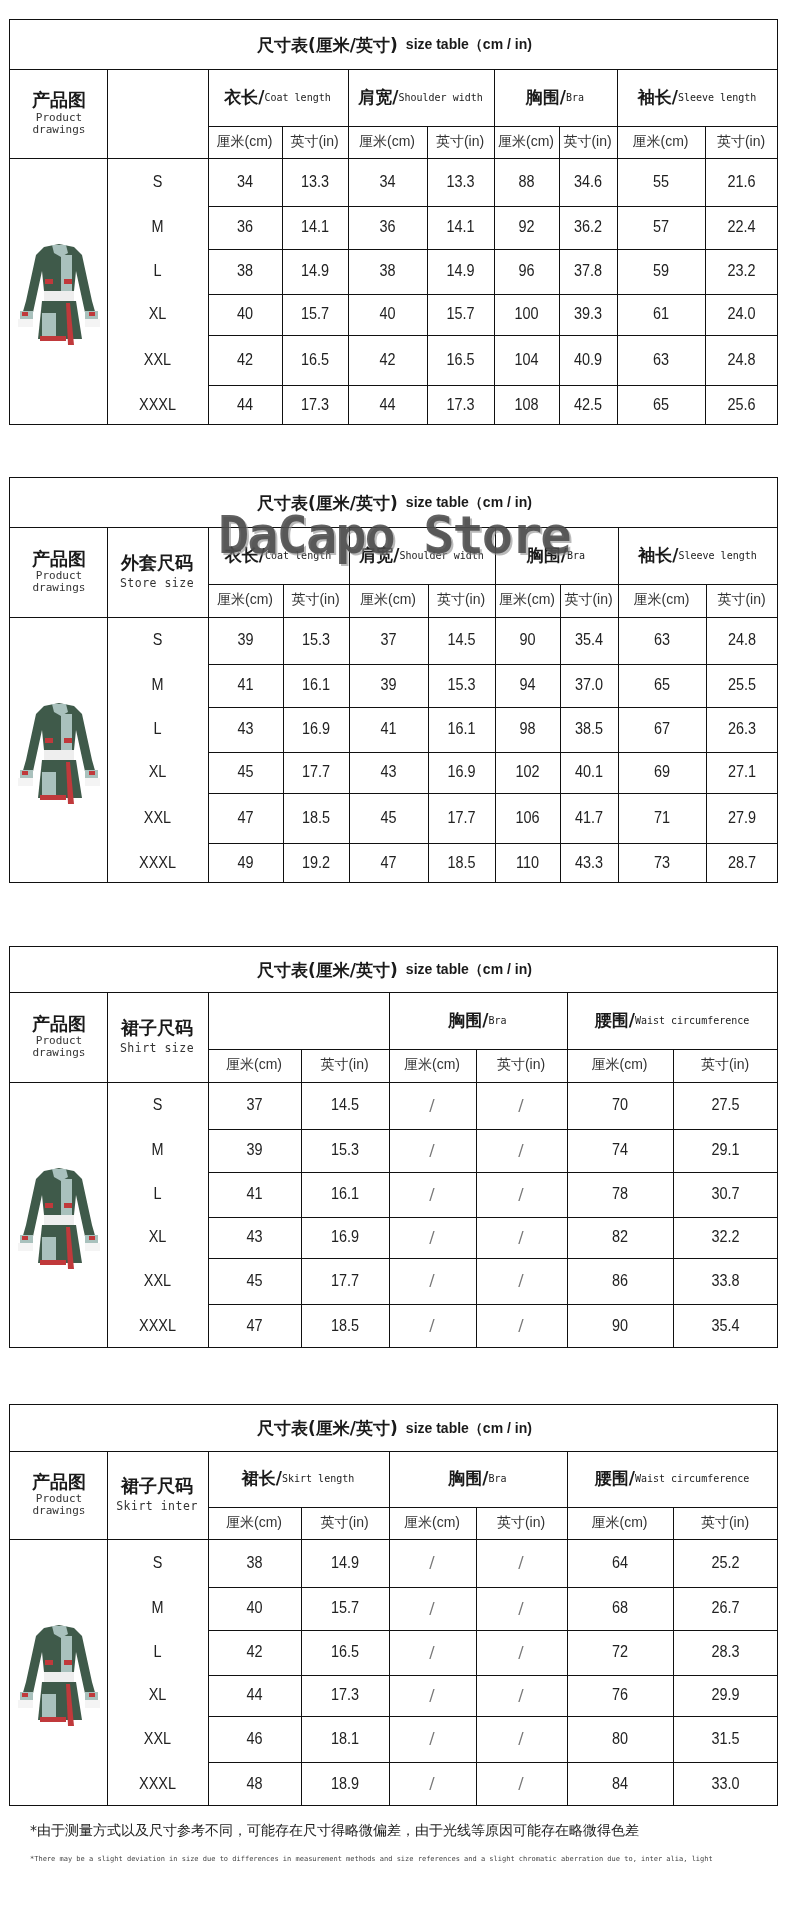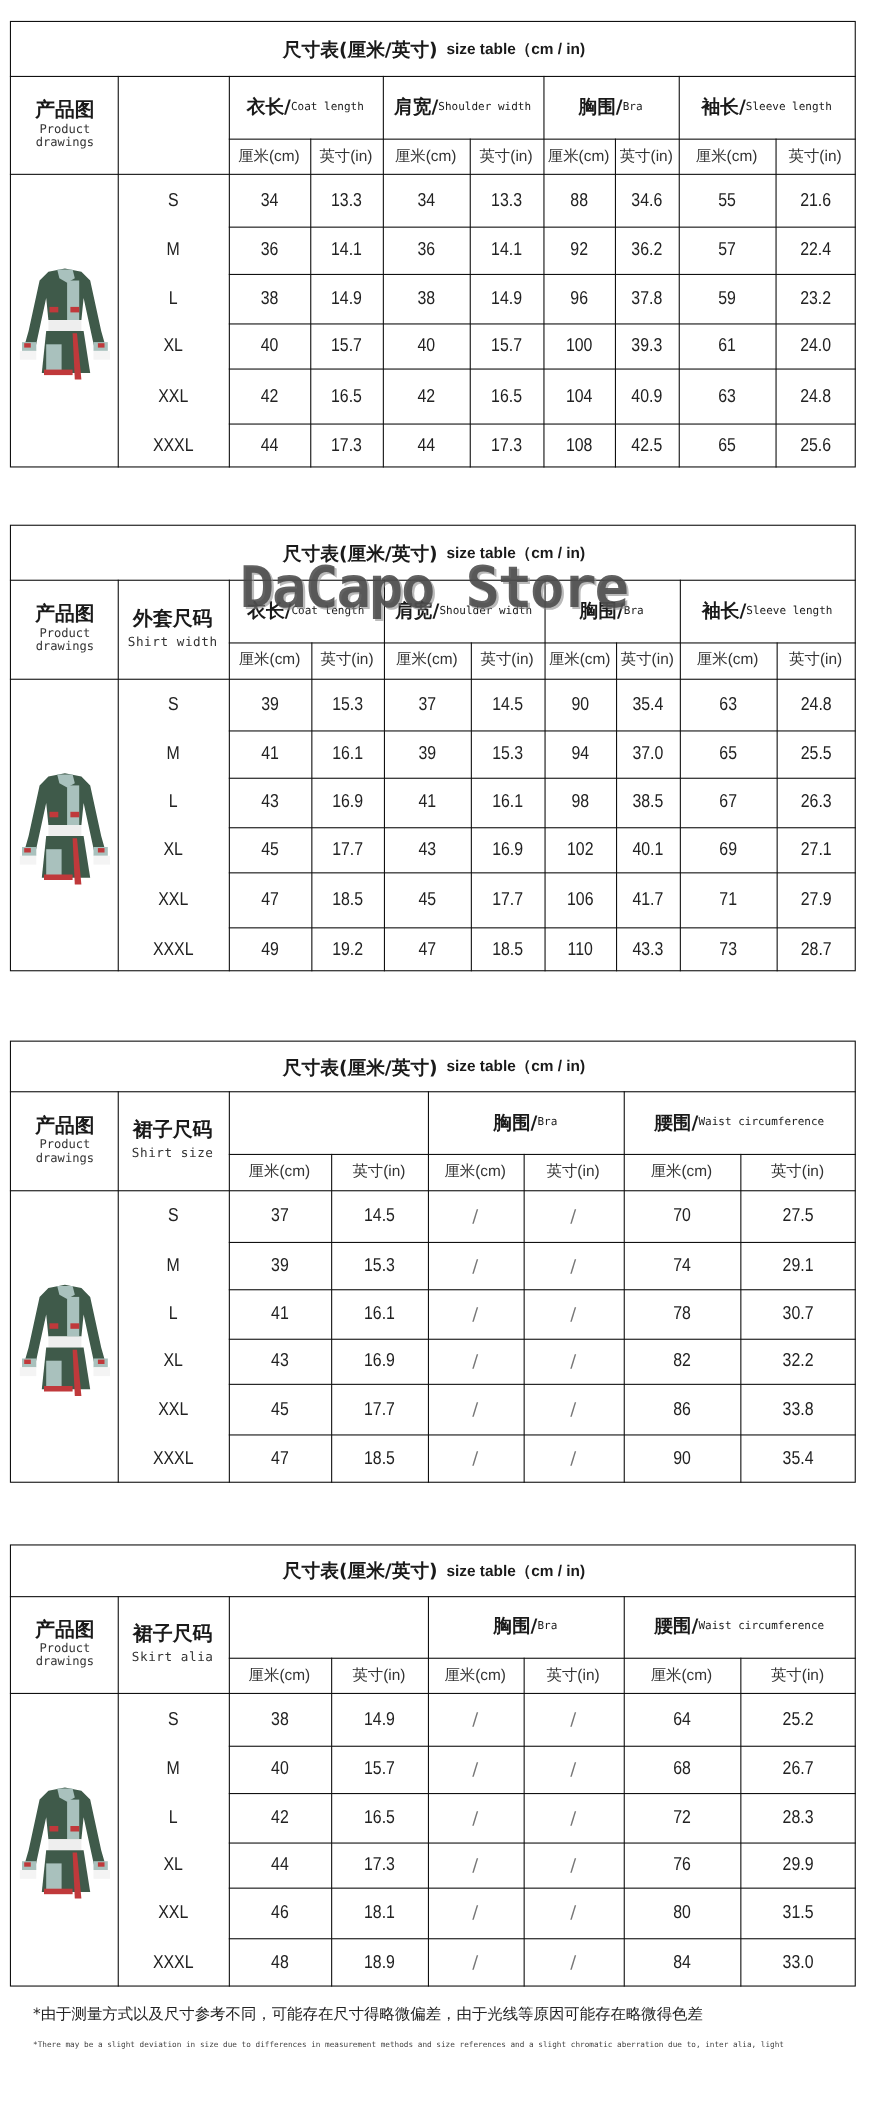--- a/index.html
+++ b/index.html
@@ -302,21 +302,21 @@
         <span>尺寸表(厘米/英寸)</span>
         <span class="en">size table（cm / in)</span>
       </div>
       <div class="cell prod" style="left: 0px; top: 48.5px; width: 98px; height: 90px;">
         <span class="zh">产品图</span>
         <span class="en">Product</span>
         <span class="en">drawings</span>
       </div>
       <div class="cell prod size" style="left: 96.5px; top: 48.5px; width: 101px; height: 90px;">
         <span class="zh">外套尺码</span>
-        <span class="en">Shirt width</span>
+        <span class="en">Store size</span>
       </div>
       <div class="cell " style="left: 197.5px; top: 48.5px; width: 141px; height: 57px;">
         <span class="hdr-zh">衣长/</span>
         <span class="hdr-en">Coat length</span>
       </div>
       <div class="cell " style="left: 338.5px; top: 48.5px; width: 146px; height: 57px;">
         <span class="hdr-zh">肩宽/</span>
         <span class="hdr-en">Shoulder width</span>
       </div>
       <div class="cell " style="left: 484.5px; top: 48.5px; width: 123px; height: 57px;">
@@ -752,21 +752,25 @@
         <span>尺寸表(厘米/英寸)</span>
         <span class="en">size table（cm / in)</span>
       </div>
       <div class="cell prod" style="left: 0px; top: 45.5px; width: 98px; height: 88px;">
         <span class="zh">产品图</span>
         <span class="en">Product</span>
         <span class="en">drawings</span>
       </div>
       <div class="cell prod size" style="left: 96.5px; top: 45.5px; width: 101px; height: 88px;">
         <span class="zh">裙子尺码</span>
-        <span class="en">Skirt alia</span>
+        <span class="en">Skirt inter</span>
+      </div>
+      <div class="cell " style="left: 197.5px; top: 45.5px; width: 181px; height: 56px;">
+        <span class="hdr-zh">裙长/</span>
+        <span class="hdr-en">Skirt length</span>
       </div>
       <div class="cell " style="left: 378.5px; top: 45.5px; width: 178px; height: 56px;">
         <span class="hdr-zh">胸围/</span>
         <span class="hdr-en">Bra</span>
       </div>
       <div class="cell " style="left: 556.5px; top: 45.5px; width: 211px; height: 56px;">
         <span class="hdr-zh">腰围/</span>
         <span class="hdr-en">Waist circumference</span>
       </div>
       <div class="cell sub" style="left: 197.5px; top: 101.5px; width: 93px; height: 32px;">

